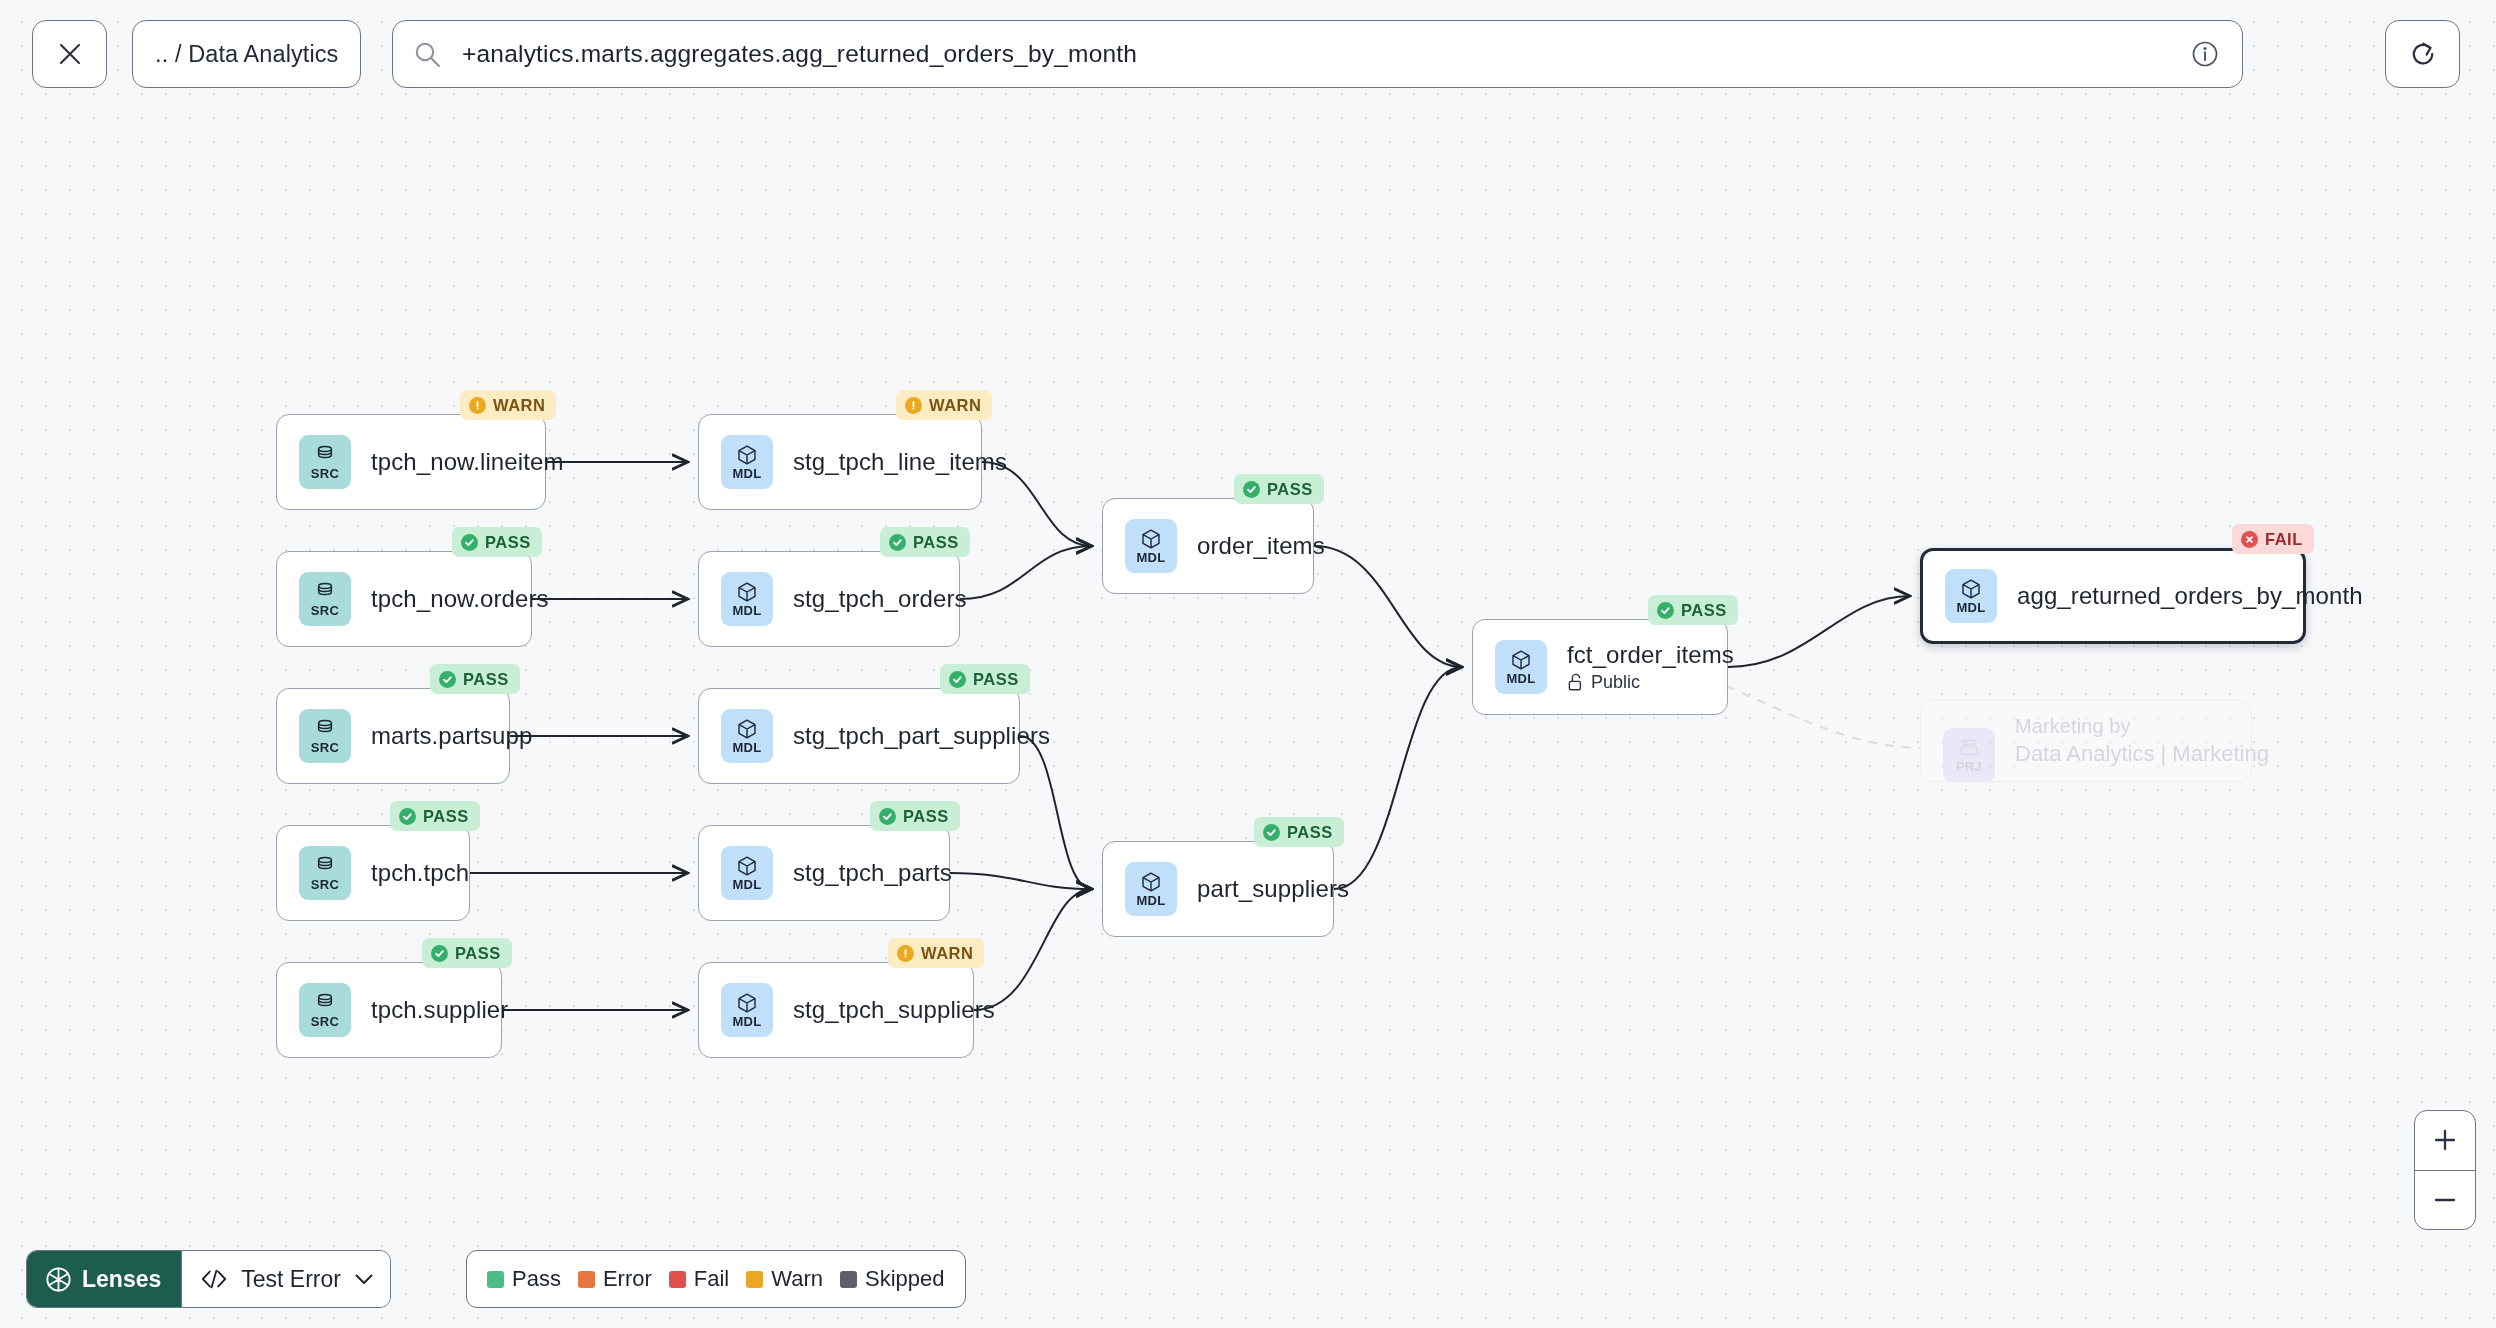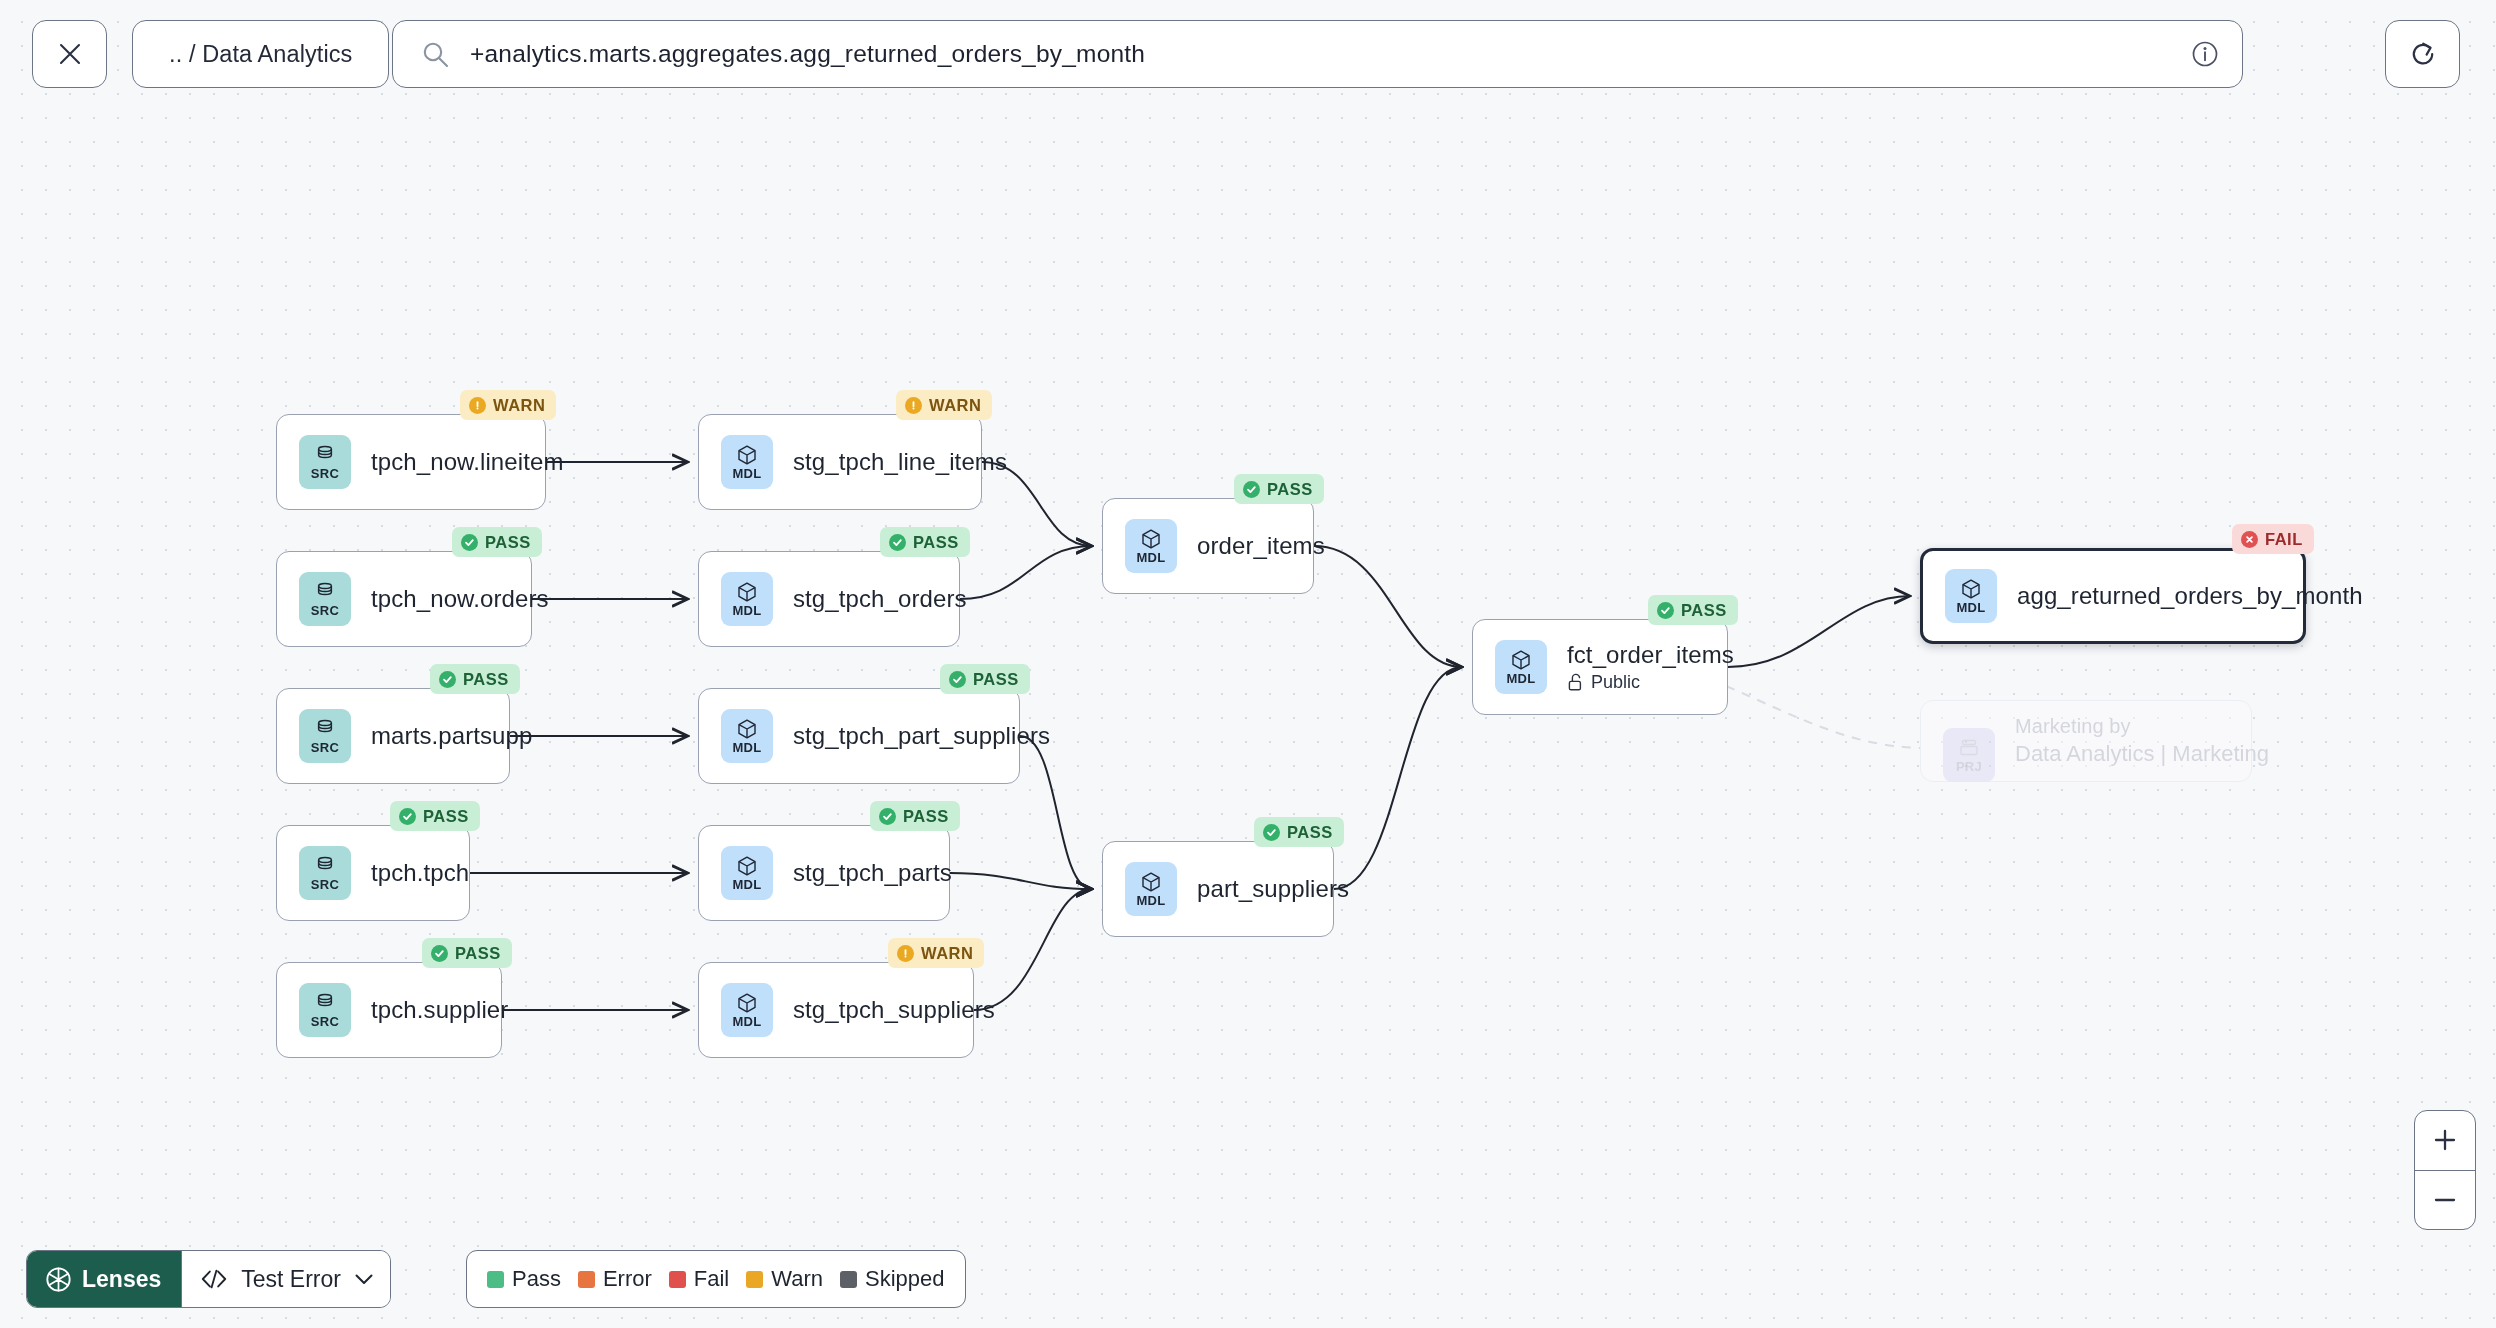--- a/index.html
+++ b/index.html
@@ -28,27 +28,27 @@
   .tb-btn {
     background: #ffffff;
     border: 1.6px solid #6c7585;
     border-radius: 14px;
     height: 68px;
     display: flex; align-items: center; justify-content: center;
     color: #2b3142;
   }
   #close-btn { position: absolute; left: 32px; top: 20px; width: 75px; }
   #breadcrumb-btn {
-    position: absolute; left: 132px; top: 20px; padding: 0 36px;
+    position: absolute; left: 132px; top: 20px; padding: 0 22px;
     font-size: 23.5px; color: #242a38; letter-spacing: .1px; white-space: nowrap;
   }
   #searchbar {
     position: absolute; left: 392px; top: 20px; width: 1851px; height: 68px;
     background: #fff; border: 1.6px solid #6c7585; border-radius: 14px;
-    display: flex; align-items: center; padding: 0 22px 0 28px;
+    display: flex; align-items: center; padding: 0 22px 0 20px;
   }
   #search-value {
     flex: 1; font-size: 24.5px; color: #1c2230; margin-left: 20px;
     letter-spacing: .2px; white-space: nowrap; overflow: hidden;
   }
   #refresh-btn { position: absolute; left: 2385px; top: 20px; width: 75px; }
   .ico { display:block; }
 
   
   .node {

